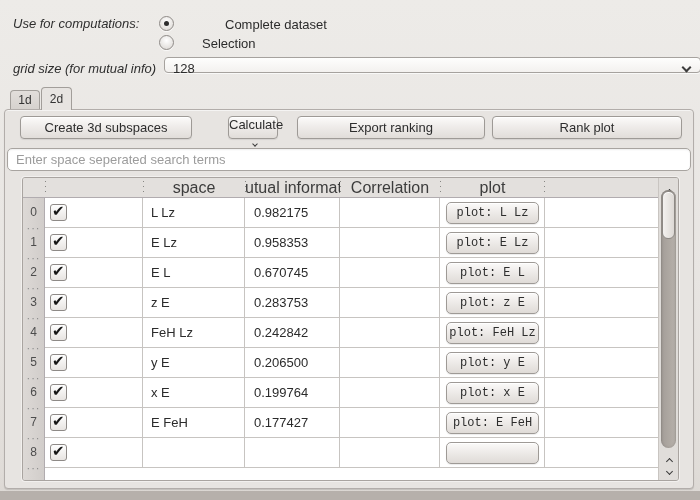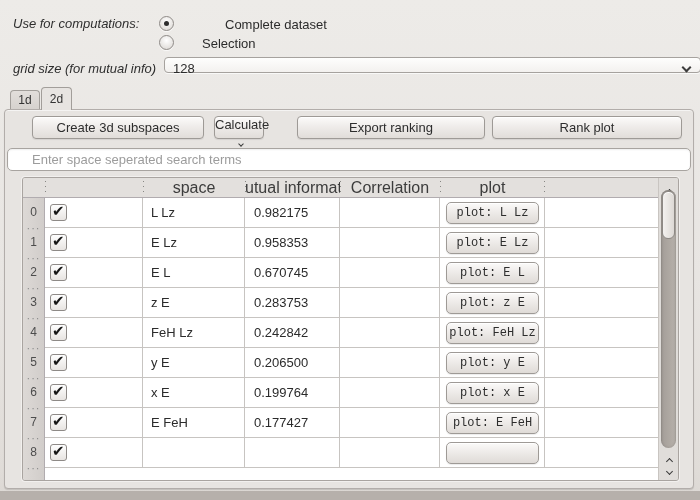--- a/index.html
+++ b/index.html
@@ -56,21 +56,21 @@
     font-family:inherit; font-size:13px; color:#2d2d2d; text-align:center;
     box-shadow:0 1px 1px rgba(0,0,0,.08), inset 0 1px 0 #fff;
   }
   .btn .chev { width:4px; height:4px; border-width:1.5px; margin-left:3px; position:relative; top:2px; }
 
   
   .search {
     left:7px; top:148px; width:684px; height:23px; z-index:3;
     background:#fff; border:1px solid #a8a4a0; border-radius:5px;
     box-shadow:inset 0 1px 2px rgba(0,0,0,.07);
-    font-family:inherit; font-size:13px; color:#2b2b2b; padding:0 24px; outline:none;
+    font-family:inherit; font-size:13px; color:#2b2b2b; padding:0 8px; outline:none;
   }
   .search::placeholder { color:#9c9c9c; }
 
   
   .tframe {
     left:22px; top:177px; width:657px; height:304px; z-index:3;
     background:#e3e0dd; border:1px solid #a9a4a0; border-radius:3px; overflow:hidden;
     box-shadow:0 0 0 1px rgba(255,255,255,.45);
   }
   .thead { position:absolute; left:0; top:0; right:20px; height:20px;
@@ -150,22 +150,22 @@
   <div class="abs combo">
     <span class="val">128</span>
     <span class="chev down"></span>
   </div>
 
   <div class="abs tab tab-1d">1d</div>
   <div class="abs tab tab-2d">2d</div>
   <div class="abs pane"></div>
   <div class="abs bottom-strip"></div>
 
-  <button class="btn" style="left:32px; width:172px;">Create 3d subspaces</button>
-  <button class="btn" style="left:214px; width:50px;"><span>Calculate</span><span class="chev down"></span></button>
+  <button class="btn" style="left:20px; width:172px;">Create 3d subspaces</button>
+  <button class="btn" style="left:228px; width:50px;"><span>Calculate</span><span class="chev down"></span></button>
   <button class="btn" style="left:297px; width:188px;">Export ranking</button>
   <button class="btn" style="left:492px; width:190px;">Rank plot</button>
 
   <input class="abs search" type="text" placeholder="Enter space seperated search terms" style="">
 
   <div class="abs tframe">
 
     <div class="thead">
       <div class="hcorner"></div>
       <div class="hcell hc1"></div>

